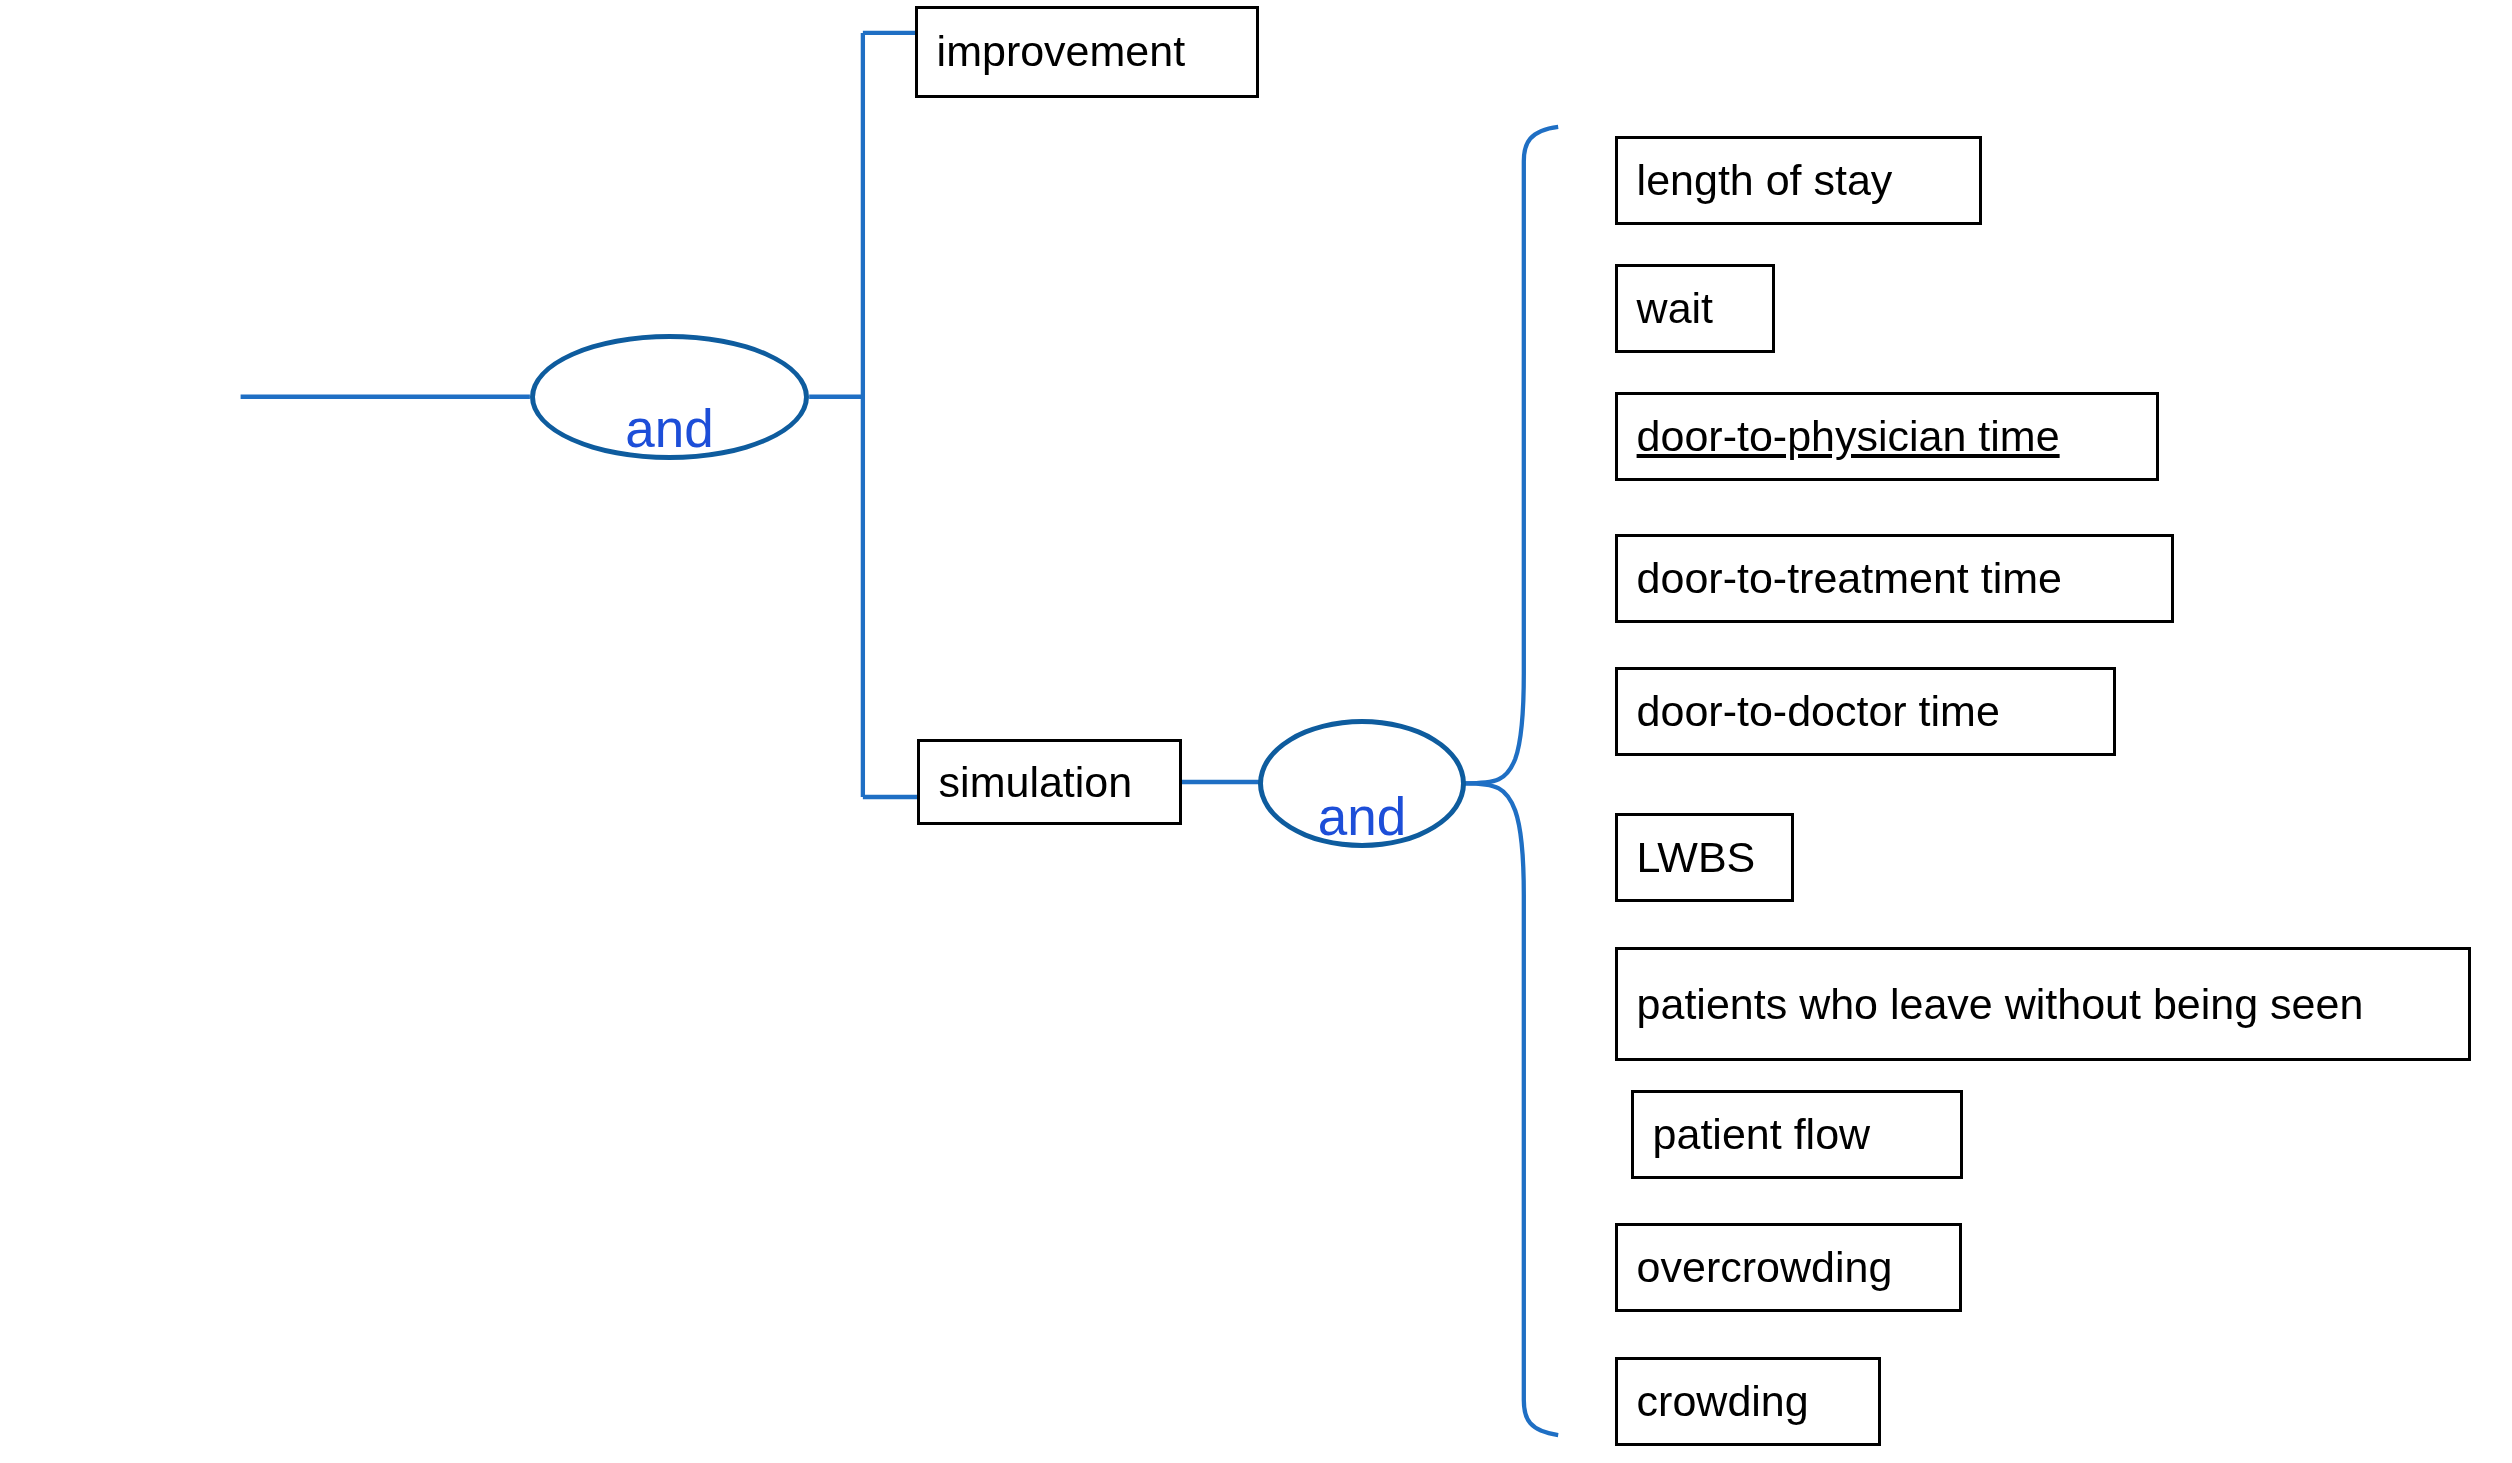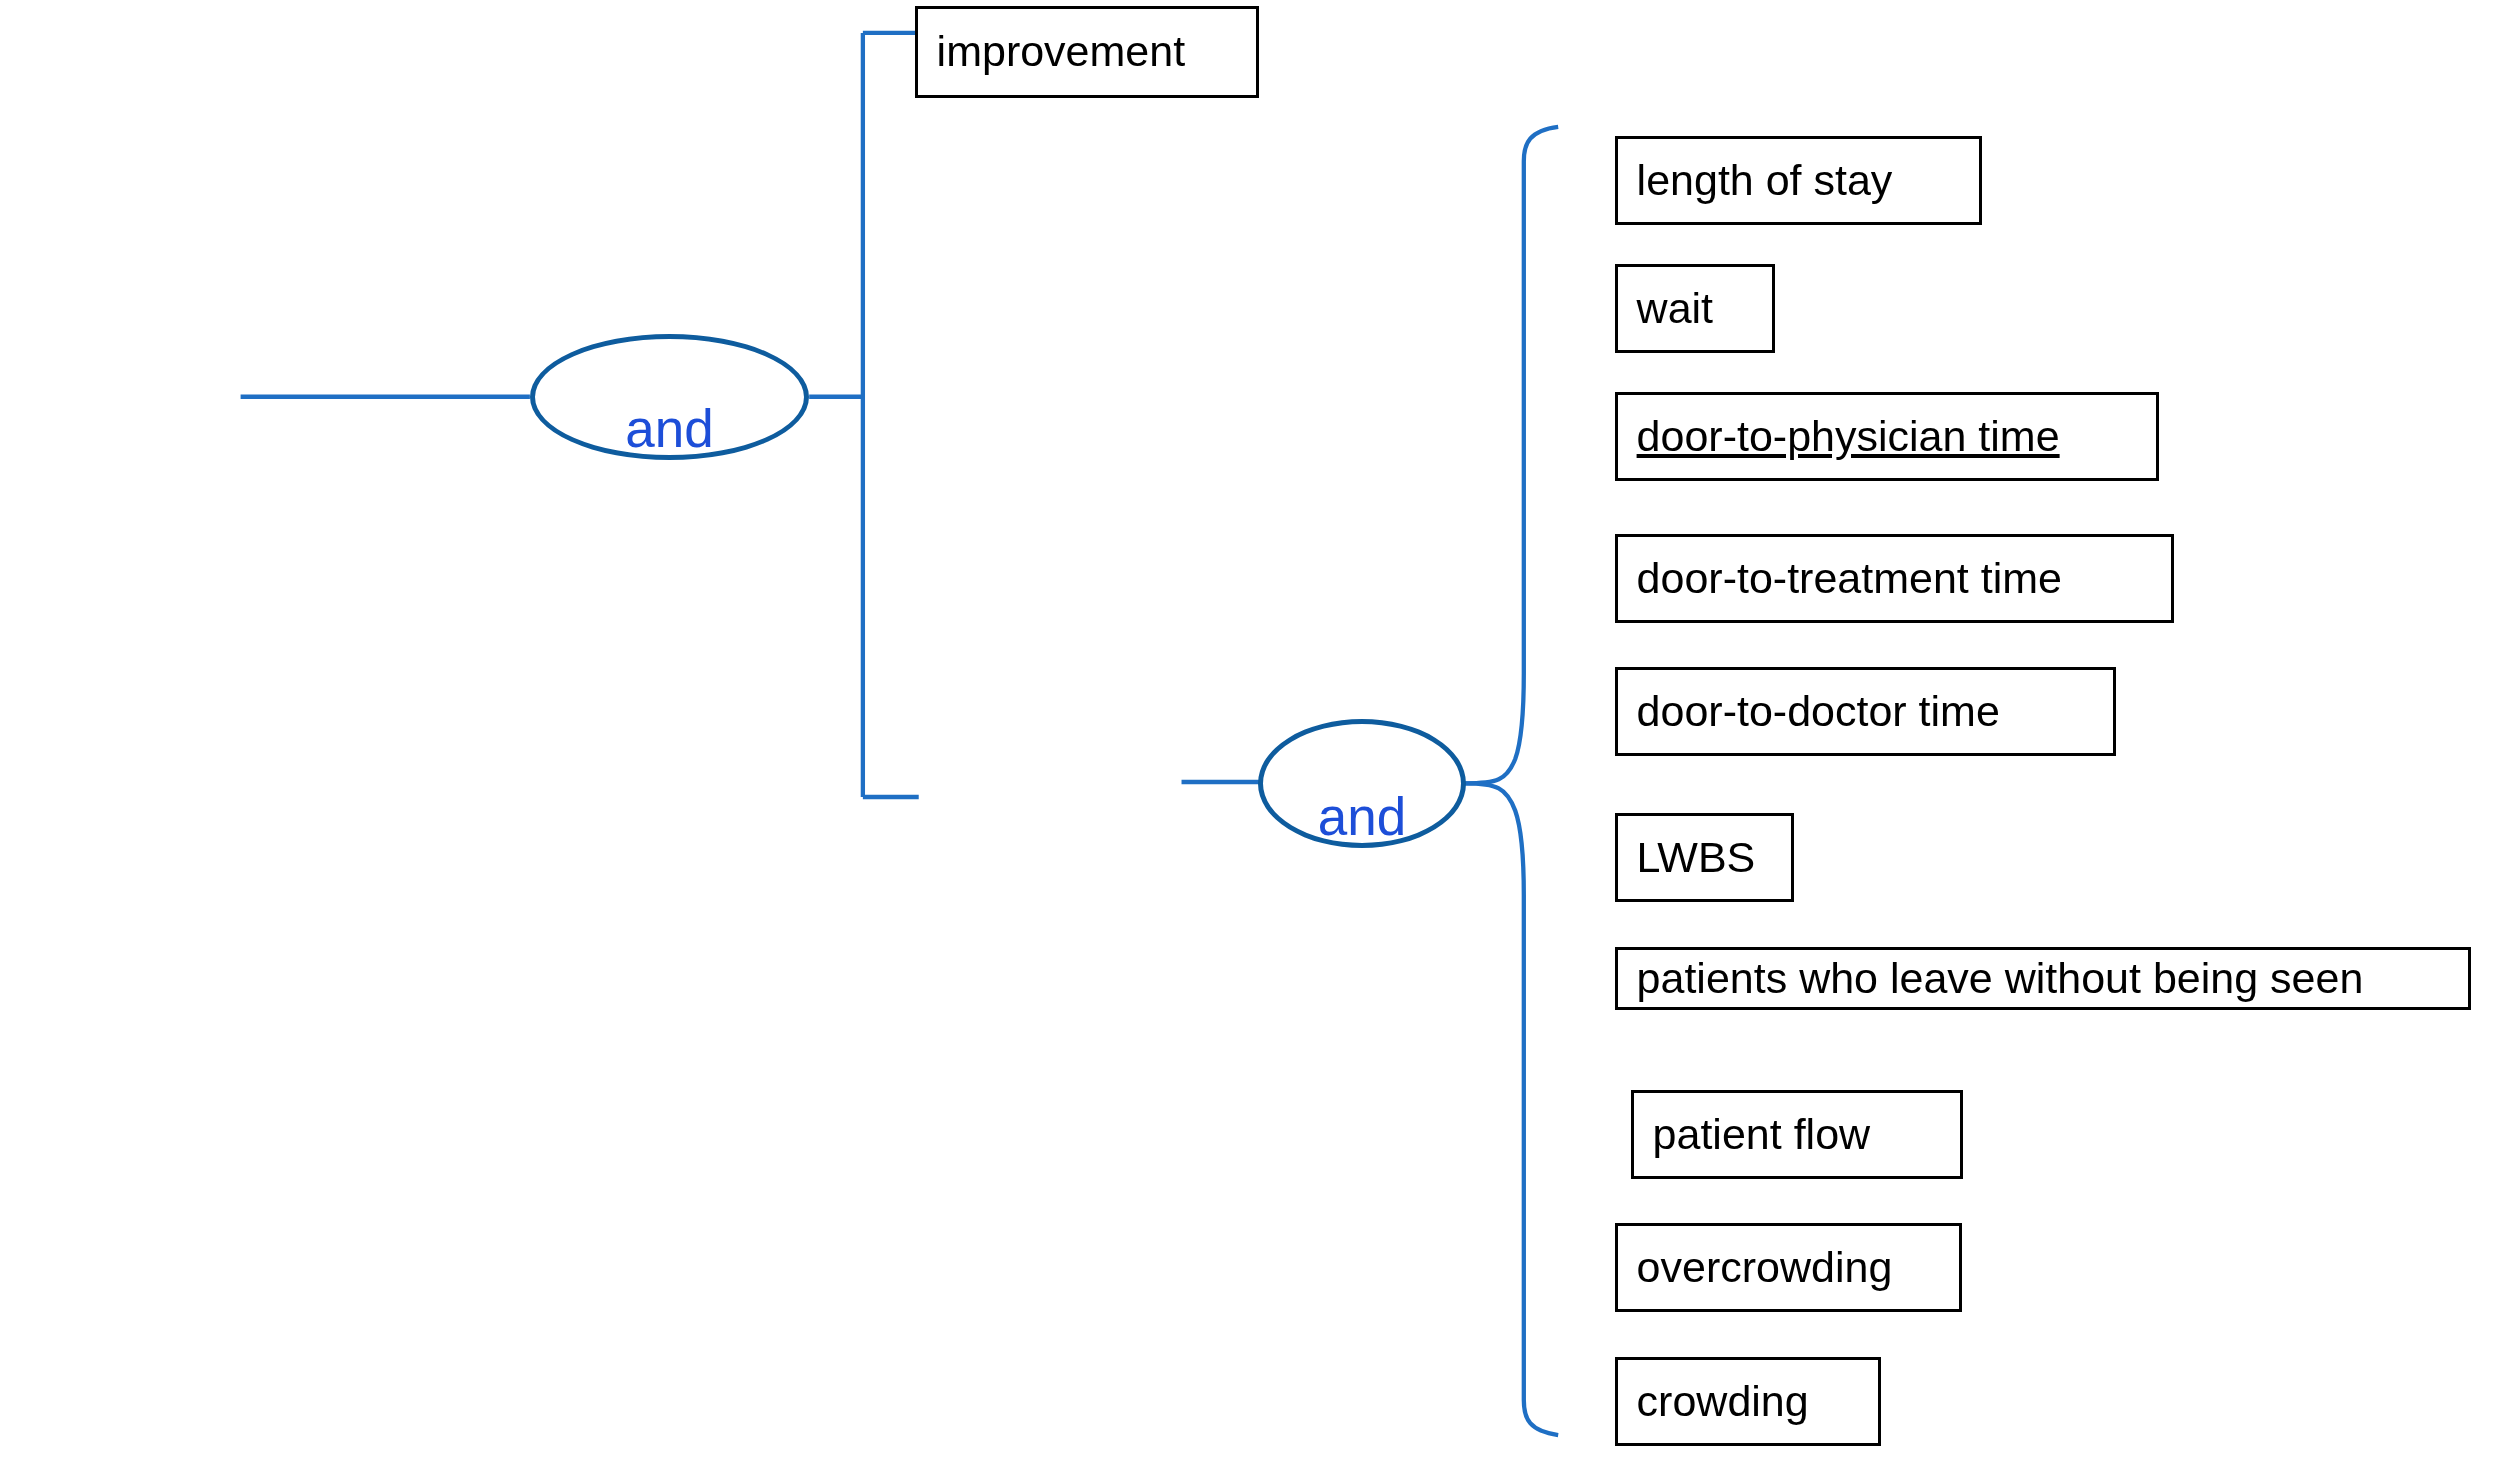--- a/index.html
+++ b/index.html
@@ -98,20 +98,23 @@
   </div>
 
   <div class="node-ellipse" style="left:1258px; top:719px; width:208px; height:129px;">
     <span>and</span>
   </div>
 
   <div class="node-box" style="left:915px; top:5.7px; width:344px; height:92px;">
     <span>improvement</span>
   </div>
 
+  <div class="node-box" style="left:917px; top:739px; width:265px; height:86px;">
+    <span>simulation</span>
+  </div>
 
   <div class="node-box" style="left:1615px; top:136px; width:367px; height:89px;">
     <span>length of stay</span>
   </div>
 
   <div class="node-box" style="left:1615px; top:264px; width:160px; height:89px;">
     <span>wait</span>
   </div>
 
   <div class="node-box" style="left:1615px; top:392px; width:544px; height:89px;text-decoration:underline;">
@@ -123,21 +126,21 @@
   </div>
 
   <div class="node-box" style="left:1615px; top:667px; width:501px; height:89px;">
     <span>door-to-doctor time</span>
   </div>
 
   <div class="node-box" style="left:1615px; top:813px; width:179px; height:89px;">
     <span>LWBS</span>
   </div>
 
-  <div class="node-box" style="left:1615px; top:947px; width:856px; height:63px;">
+  <div class="node-box" style="left:1615px; top:947px; width:856px; height:114px;">
     <span>patients who leave without being seen</span>
   </div>
 
   <div class="node-box" style="left:1631px; top:1090px; width:332px; height:89px;">
     <span>patient flow</span>
   </div>
 
   <div class="node-box" style="left:1615px; top:1223px; width:347px; height:89px;">
     <span>overcrowding</span>
   </div>

